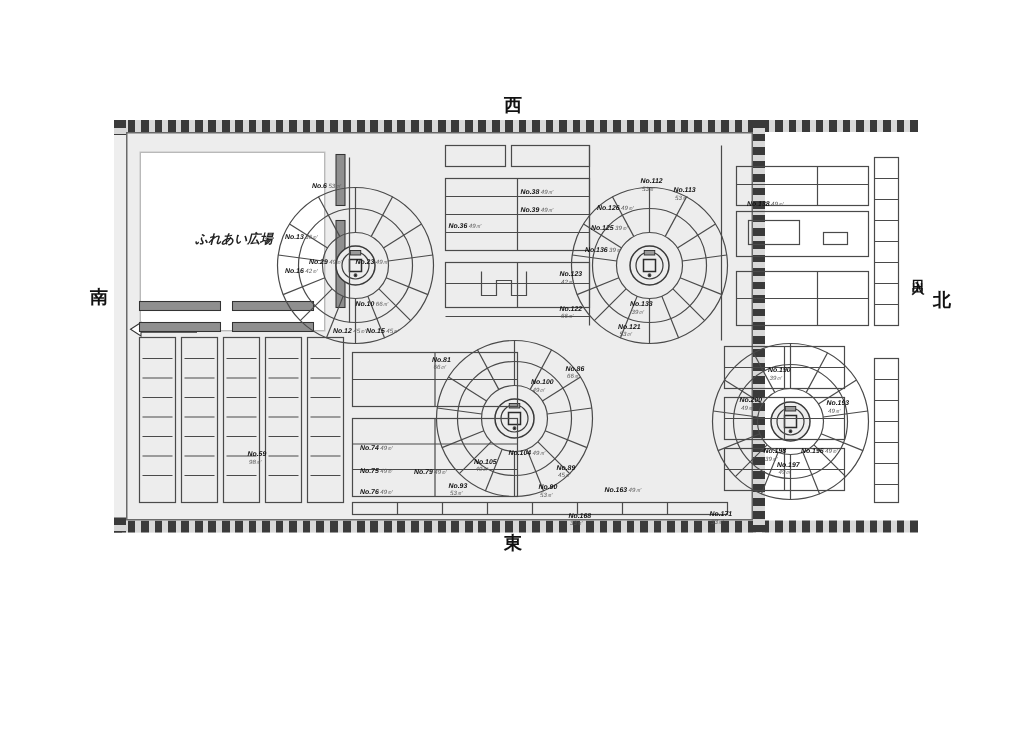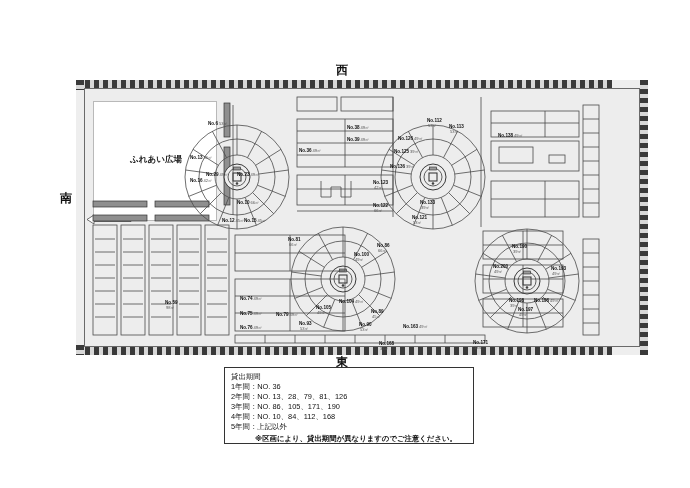--- a/index.html
+++ b/index.html
@@ -29,23 +29,24 @@
   .c-north{left:622px;top:192px;}
   .c-gate{
     position:absolute;left:607px;top:180px;
     font-size:8.5px;line-height:9.5px;font-weight:bold;
     writing-mode:vertical-rl;text-orientation:upright;
     letter-spacing:0px;color:#111;
   }
 
   
   .map{
-    position:absolute;left:76px;top:80px;width:572px;height:275px;
+    position:absolute;left:76px;top:80px;width:434px;height:275px;
     background:#eeeeee;
     box-sizing:border-box;
+    font-style:italic;
   }
   .map-inner{
     position:absolute;left:8px;top:8px;right:8px;bottom:8px;
     background:#ededed;border:1px solid #6a6a6a;box-sizing:border-box;
   }
   
   .hedge{position:absolute;background-image:
       repeating-linear-gradient(90deg,#3a3a3a 0 5px,#d8d8d8 5px 9px);
     }
   .hedge.vert{background-image:
@@ -358,23 +359,14 @@
         <div class="lbl" style="left:424px;top:209px"><span>No.198</span><br><span class="area">39㎡</span></div>
         <div class="lbl" style="left:449px;top:209px"><span>No.196</span><span class="area">49㎡</span></div>
         <div class="lbl" style="left:433px;top:218px"><span>No.197</span><br><span class="area">49㎡</span></div>
 
         <div class="lbl" style="left:80px;top:211px"><span>No.59</span><br><span class="area">98㎡</span></div>
       </div>
 
     </div>
   </div>
 
-  <div class="legend">
-    <div>貸出期間</div>
-    <div>1年間：NO. 36</div>
-    <div>2年間：NO. 13、28、79、81、126</div>
-    <div>3年間：NO. 86、105、171、190</div>
-    <div>4年間：NO. 10、84、112、168</div>
-    <div>5年間：上記以外</div>
-    <div class="note">※区画により、貸出期間が異なりますのでご注意ください。</div>
-  </div>
 
 </div>
 
 </body></html>

